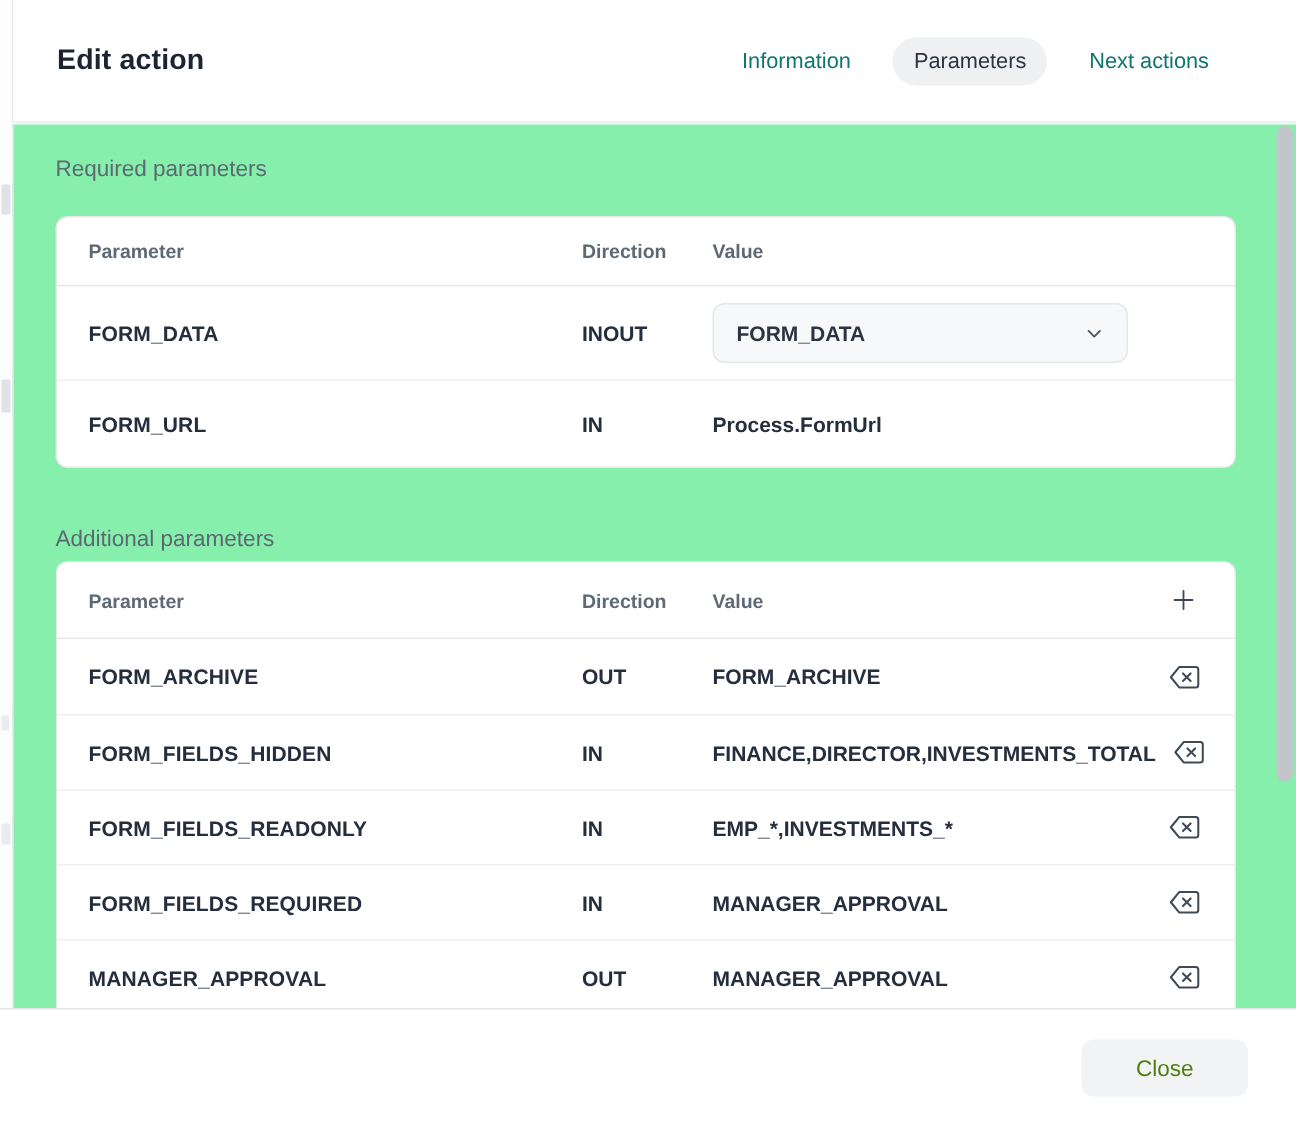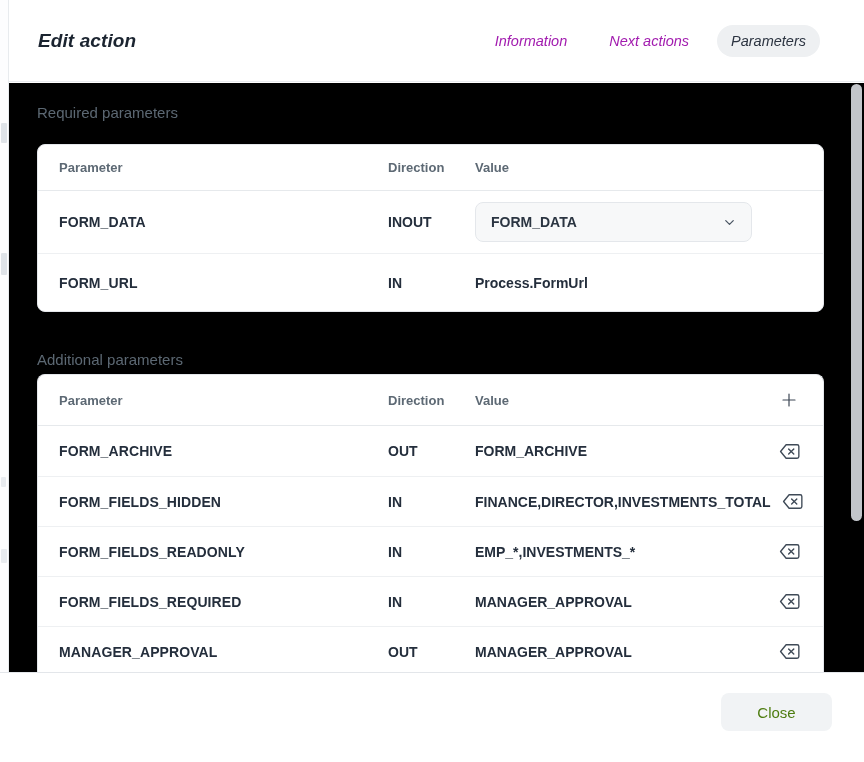--- a/index.html
+++ b/index.html
@@ -9,28 +9,28 @@
     background:#ffffff; position:relative; overflow:hidden;
     color:#232d3b;
   }
   
   .page-sliver { position:absolute; left:0; top:0; width:9px; height:673px;
     background:#fdfdfe; border-right:1px solid #e8ebee; }
   .sliver-mark { position:absolute; left:1px; background:#dfe3e8; border-radius:1px; }
 
   
   .modal-header { position:absolute; top:0; left:9px; right:0; height:82px;
-    background:#fff; border-bottom:1px solid #e9ecef; display:flex; align-items:center;font-style:italic; }
+    background:#fff; border-bottom:1px solid #e9ecef; display:flex; align-items:center; }
   .modal-title { position:absolute; left:29px; font-size:19px; font-weight:700; color:#1b2430; letter-spacing:.1px; }
   .tabs { position:absolute; right:44px; display:flex; align-items:center; gap:14px; }
-  .tab { font-size:14.5px; color:#a21caf; padding:8px 14px; border-radius:9999px; cursor:pointer; white-space:nowrap; }
+  .tab { font-size:14.5px; color:#0f766e; padding:8px 14px; border-radius:9999px; cursor:pointer; white-space:nowrap; }
   .tab.active { background:#eef0f2; color:#2c3441; }
 
   
-  .modal-body { position:absolute; top:83px; left:9px; right:0; height:589px; overflow:hidden; background:#000000; }
+  .modal-body { position:absolute; top:83px; left:9px; right:0; height:589px; overflow:hidden; background:#86efac; }
   .section-title { position:absolute; left:28px; font-size:15px; color:#5c6873; }
   .title-required { top:21px; }
   .title-additional { top:268px; }
 
   .param-table { position:absolute; left:28px; width:787px; background:#fff;
     border:1px solid #e4e7eb; border-radius:8px; overflow:hidden;font-weight:bold; }
   .table-required { top:61px; }
   .table-additional { top:291px; height:302px; border-bottom:none; border-radius:8px 8px 0 0; }
 
   .t-row { display:grid; grid-template-columns:329px 87px 1fr; align-items:center;
@@ -74,22 +74,22 @@
   <div class="sliver-mark" style="top:123px;width:6px;height:20px;"></div>
   <div class="sliver-mark" style="top:253px;width:6px;height:22px;"></div>
   <div class="sliver-mark" style="top:477px;width:5px;height:10px;background:#e8ebef;"></div>
   <div class="sliver-mark" style="top:549px;width:6px;height:14px;background:#e8ebef;"></div>
 </div>
 
 <div class="modal-header">
   <div class="modal-title">Edit action</div>
   <div class="tabs">
     <div class="tab">Information</div>
+    <div class="tab active">Parameters</div>
     <div class="tab">Next actions</div>
-    <div class="tab active">Parameters</div>
   </div>
 </div>
 
 <div class="modal-body">
 
   <div class="section-title title-required">Required parameters</div>
 
   <div class="param-table table-required">
     <div class="t-row t-head">
       <div class="col-label">Parameter</div>

